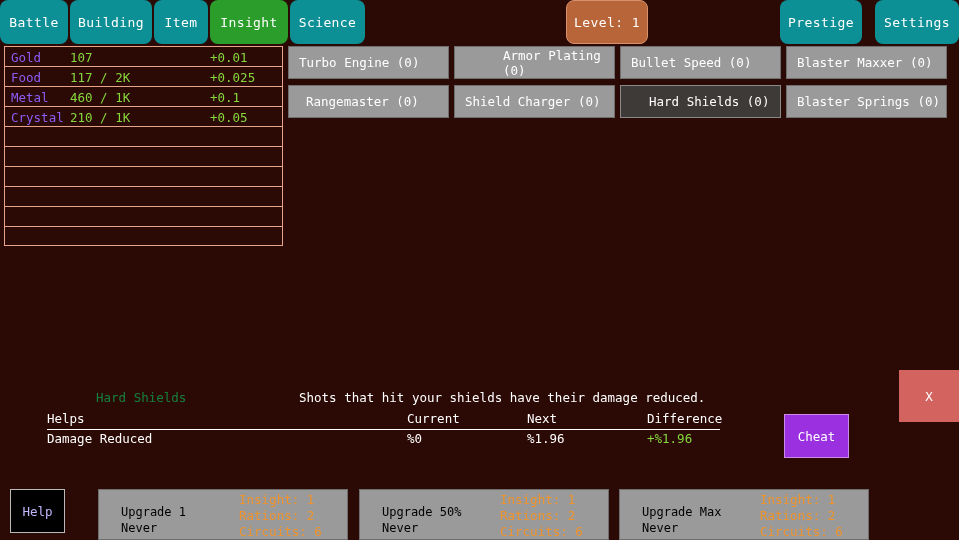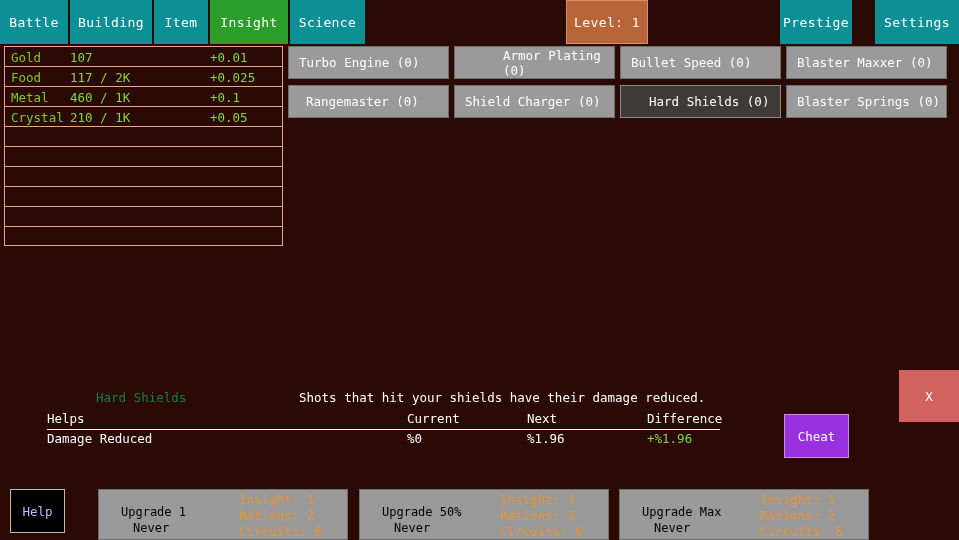--- a/index.html
+++ b/index.html
@@ -32,20 +32,21 @@
     background: #0d8f96;
     color: #ffffff;
     font-size: 13px;
     display: flex;
     align-items: center;
     justify-content: center;
     box-sizing: border-box;
     letter-spacing: 0.4px;
     cursor: pointer;
     user-select: none;
+    border-radius: 8px;
   }
   .navtab.active {
     background: #2a9d2a;
   }
   .navtab.level {
     background: #b9653a;
     border: 1px solid #d8926b;
   }
 
   
@@ -64,21 +65,21 @@
     position: relative;
     height: 20px;
     box-sizing: border-box;
     border-bottom: 1px solid #e8a48a;
     font-size: 12.5px;
   }
   .res-row:last-child { border-bottom: none; }
   .res-name {
     position: absolute;
     left: 6px; top: 3px;
-    color: #84cc16;
+    color: #8b5cf6;
   }
   .res-val {
     position: absolute;
     left: 65px; top: 3px;
     color: #86d83c;
   }
   .res-rate {
     position: absolute;
     left: 205px; top: 3px;
     color: #86d83c;
@@ -214,21 +215,21 @@
     cursor: pointer;
     user-select: none;
   }
   .buy-label {
     position: absolute;
     left: 22px; top: 14px;
     font-size: 12px;
     color: #000000;
     line-height: 16px;
   }
-  .buy-label .sub { display: block; margin-left: 12px; }
+  .buy-label .sub { display: block; }
   .buy-cost {
     position: absolute;
     left: 140px; top: 2px;
     font-size: 12.5px;
     color: #f0932b;
     line-height: 16px;
   }
   .buy-cost span { display: block; }
 </style>
 </head>
@@ -248,21 +249,21 @@
       </div>
       <div class="navtab active" style="left: 210px; width: 78px;">
         <span>Insight</span>
       </div>
       <div class="navtab" style="left: 290px; width: 75px;">
         <span>Science</span>
       </div>
       <div class="navtab level" style="left: 566px; width: 82px;">
         <span>Level: 1</span>
       </div>
-      <div class="navtab" style="left: 780px; width: 72px; text-align: right;">
+      <div class="navtab" style="left: 780px; width: 82px; text-align: right;">
         <span>Prestige</span>
       </div>
       <div class="navtab" style="left: 875px; width: 84px; text-align: center;">
         <span>Settings</span>
       </div>
     </div>
 
   <div id="res-table">
       <div class="res-row">
         <span class="res-name">Gold</span>

